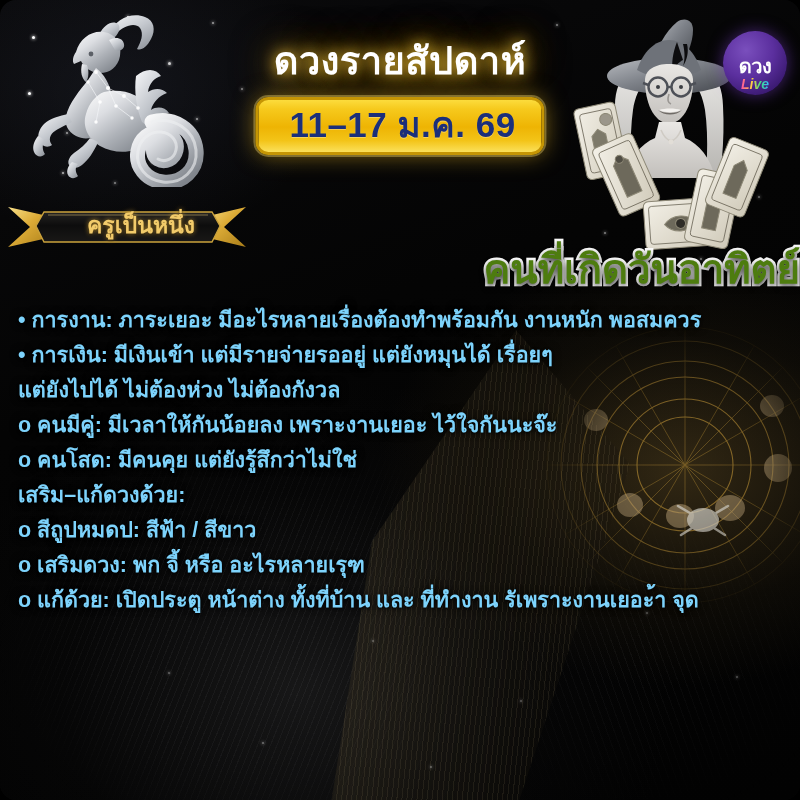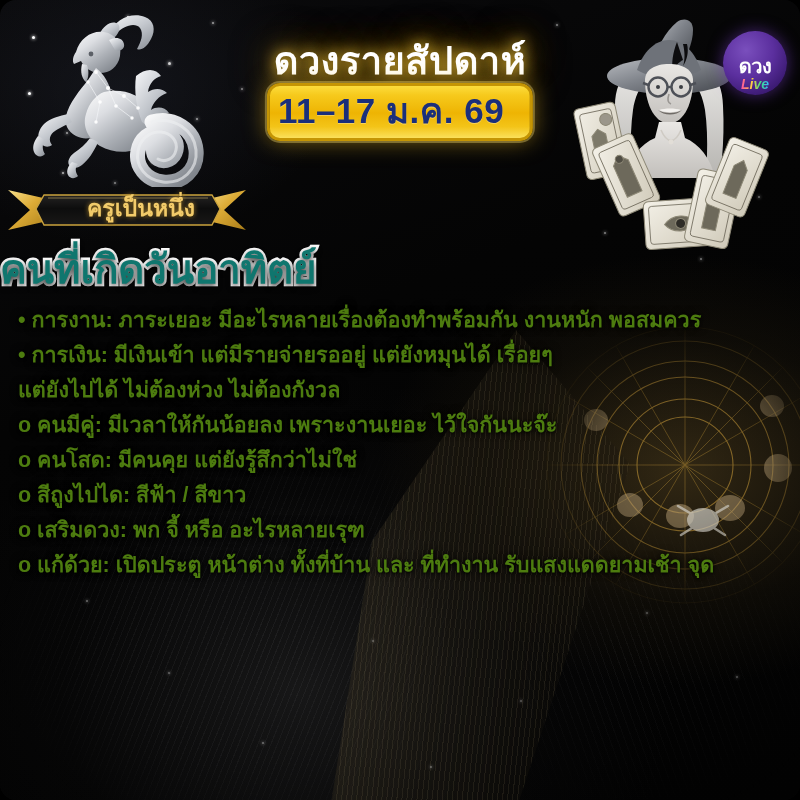--- a/index.html
+++ b/index.html
@@ -99,44 +99,44 @@
     text-shadow:
       0 0 14px rgba(245,200,60,0.95),
       0 0 28px rgba(230,175,35,0.75),
       0 0 46px rgba(200,150,25,0.55),
       0 2px 3px rgba(0,0,0,0.9);
     line-height: 1.05;
   }
 
   
   .date-badge {
-    position: absolute; left: 50%; top: 83px;
+    position: absolute; left: 50%; top: 97px;
     transform: translateX(-50%);
-    padding: 5px 26px 8px 8px;
+    padding: 5px 26px 8px 31px;
     border-radius: 13px;
     background: linear-gradient(180deg, #fcdc3c 0%, #f6c91c 18%, #eeb403 52%, #f3c418 78%, #fbe05a 100%);
     border: 3px solid #c59504;
     box-shadow:
       0 0 0 2px rgba(255,230,120,0.35),
       0 0 22px rgba(240,190,40,0.55),
       0 3px 7px rgba(0,0,0,0.75);
   }
   .date-text {
     font-size: 35px;
     font-weight: bold;
     color: #1b2f7a;
     letter-spacing: 0.5px;
     line-height: 1.12;
     white-space: nowrap;
     text-shadow: 0 1px 0 rgba(255,255,255,0.30);
   }
 
   
   .ribbon {
-    position: absolute; left: 8px; top: 186px;
+    position: absolute; left: 8px; top: 203px;
     width: 238px; height: 46px;
   }
   .ribbon svg { position: absolute; inset: 0; width: 100%; height: 100%; }
   .ribbon-label {
     position: absolute; inset: 0;
     display: flex; align-items: center; justify-content: center;
     padding-left: 28px; padding-bottom: 2px;
     font-size: 23px; font-weight: bold;
     color: #f2cb6a;
     text-shadow: 0 0 5px rgba(220,170,60,0.8), 0 1px 2px rgba(0,0,0,0.95);
@@ -168,36 +168,36 @@
     font-style: italic;
   }
 
   
   .teller { position: absolute; left: 565px; top: 18px; width: 215px; height: 255px; }
   .teller svg { display: block; width: 100%; height: 100%; }
 
   
   .main-title {
     position: absolute; left: 0; top: 246px; width: 800px;
-    text-align: left;
+    text-align: right;
     font-size: 40px; font-weight: bold;
-    color: #0f766e;
+    color: #4d7c0f;
     line-height: 1.15;
     -webkit-text-stroke: 5px #ffffff;
     paint-order: stroke fill;
     text-shadow: 0 3px 6px rgba(0,0,0,0.85);
   }
 
   
   .body-text {
     position: absolute; left: 18px; top: 303px;
     width: 766px;
   }
   .line {
-    color: #4d7c0f;
+    color: #7dd3fc;
     font-size: 21.5px;
     font-weight: bold;
     line-height: 35px;
     text-shadow: 0 1px 3px rgba(0,0,0,0.95), 0 0 8px rgba(0,0,0,0.8);
     white-space: nowrap;
   }
 </style>
 </head>
 <body>
 
@@ -502,18 +502,19 @@
   </div>
 
   <div class="main-title">คนที่เกิดวันอาทิตย์</div>
 
   <div class="body-text">
     <div class="line">• การงาน: ภาระเยอะ มีอะไรหลายเรื่องต้องทำพร้อมกัน งานหนัก พอสมควร</div>
     <div class="line">• การเงิน: มีเงินเข้า แต่มีรายจ่ายรออยู่ แต่ยังหมุนได้ เรื่อยๆ</div>
     <div class="line">แต่ยังไปได้ ไม่ต้องห่วง ไม่ต้องกังวล</div>
     <div class="line">o คนมีคู่: มีเวลาให้กันน้อยลง เพราะงานเยอะ ไว้ใจกันนะจ๊ะ</div>
     <div class="line">o คนโสด: มีคนคุย แต่ยังรู้สึกว่าไม่ใช่</div>
-    <div class="line">o สีถูงไปได: สีฟ้า / สีขาว</div>
+    <div class="line">เสริม–แก้ดวงด้วย:</div>
+    <div class="line">o สีถูปหมดป: สีฟ้า / สีขาว</div>
     <div class="line">o เสริมดวง: พก จี้ หรือ อะไรหลายเรุฑ</div>
-    <div class="line">o แก้ด้วย: เปิดประตู หน้าต่าง ทั้งที่บ้าน และ ที่ทำงาน รับแสงแดดยามเช้า จุด</div>
+    <div class="line">o แก้ด้วย: เปิดประตู หน้าต่าง ทั้งที่บ้าน และ ที่ทำงาน รัเพราะงานเยอะ้า จุด</div>
   </div>
 
 </div>
 
 </body></html>

